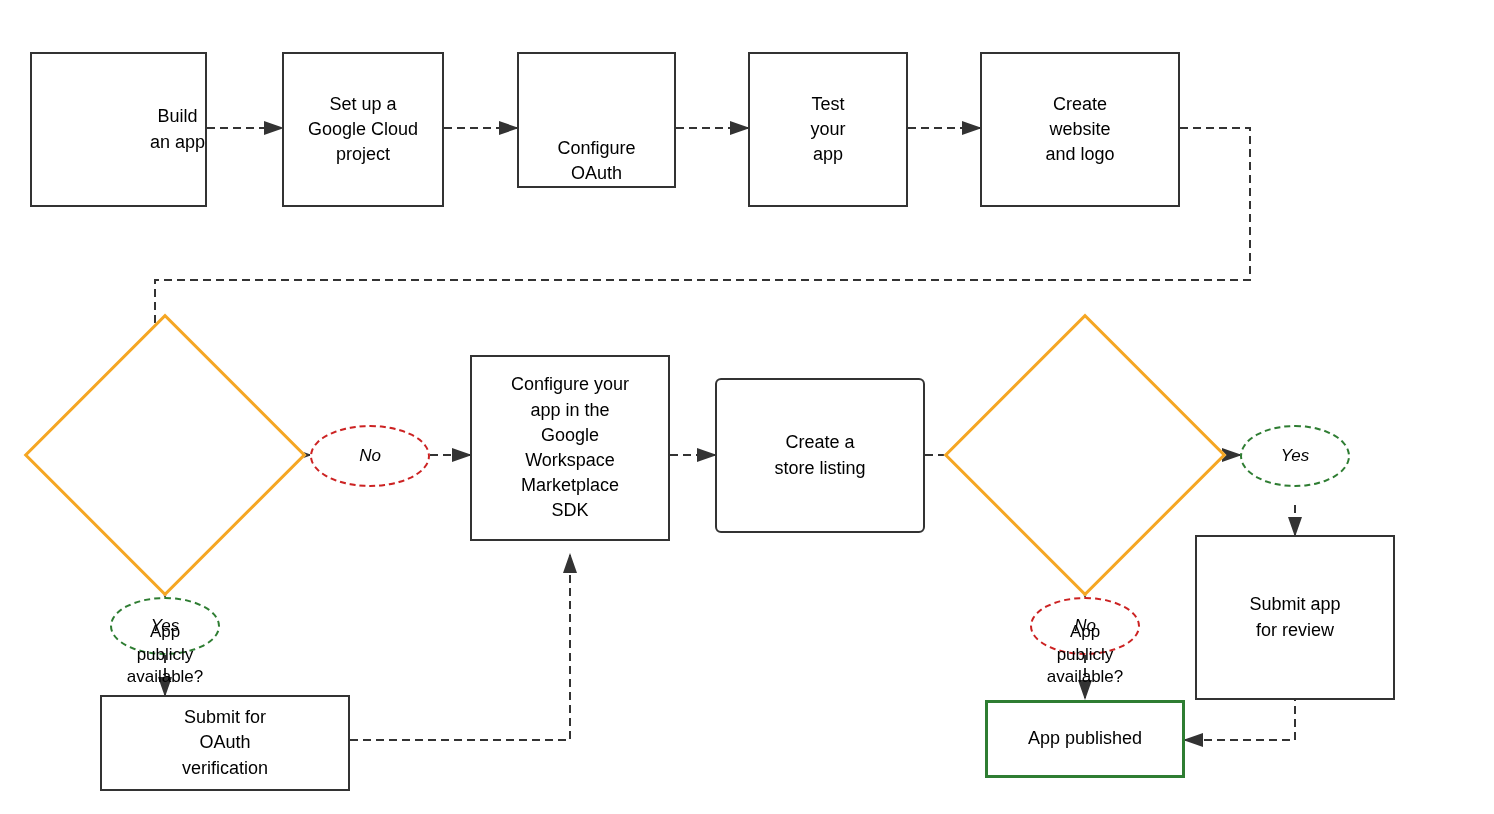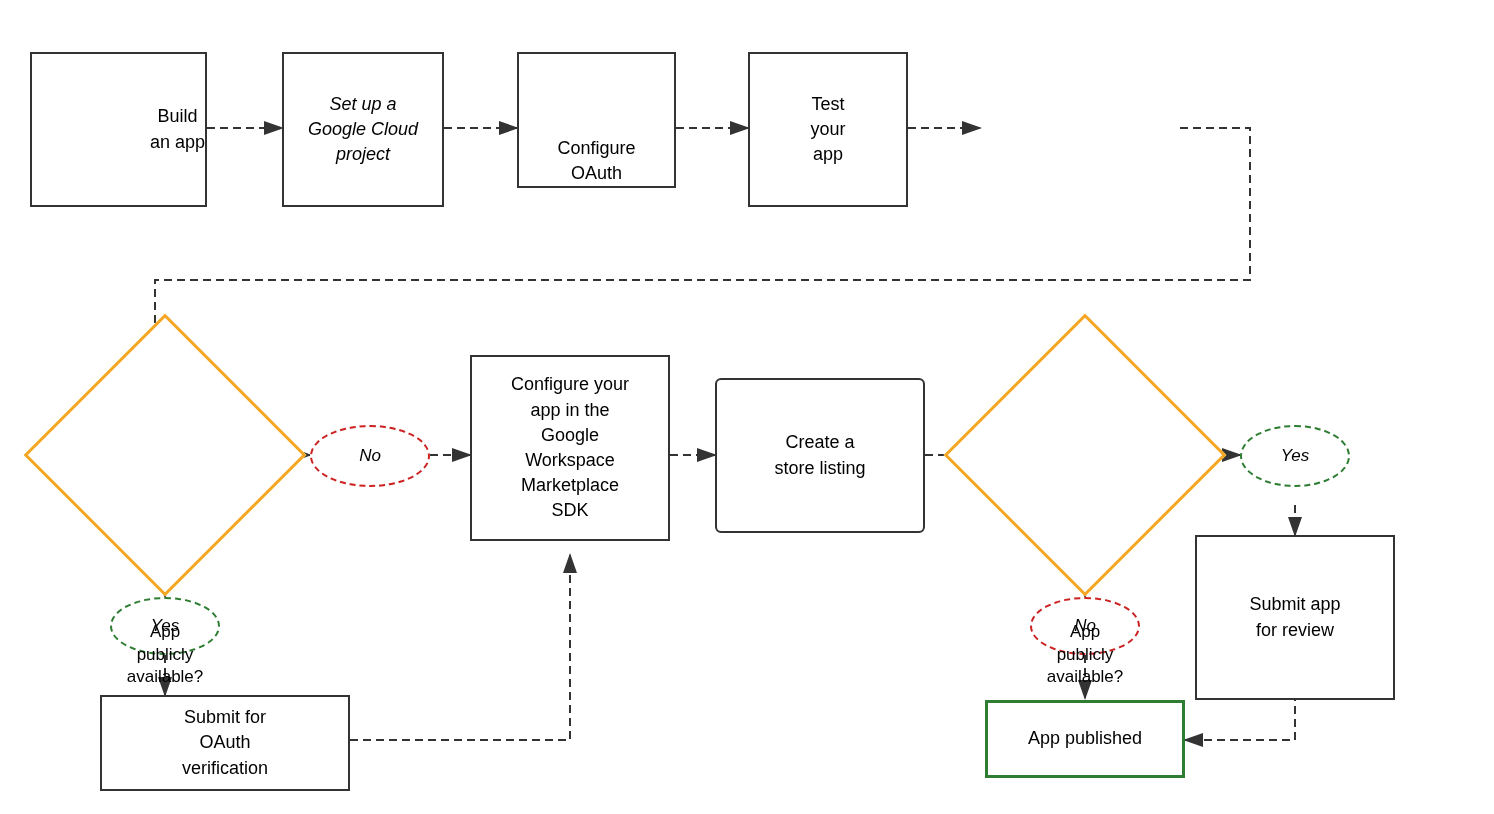--- a/index.html
+++ b/index.html
@@ -135,36 +135,41 @@
     <polyline points="350,740 570,740 570,555" stroke="#333" stroke-width="2" stroke-dasharray="8,5" fill="none" marker-end="url(#arrow)"></polyline>
 
   </svg>
 
   <div class="box" style="left:30px;top:52px;width:177px;height:155px;justify-content:flex-end;">
     <span style="white-space:pre-line;">Build
 an app</span>
   </div>
 
   <div class="box" style="left:282px;top:52px;width:162px;height:155px;">
-    <span style="white-space:pre-line;font-style:italic;">Set up a
+    <span style="white-space:pre-line;">Set up a
 Google Cloud
 project</span>
   </div>
 
   <div class="box" style="left:517px;top:52px;width:159px;height:136px;align-items:flex-end;">
     <span style="white-space:pre-line;">Configure
 OAuth</span>
   </div>
 
   <div class="box" style="left:748px;top:52px;width:160px;height:155px;">
     <span style="white-space:pre-line;">Test
 your
 app</span>
   </div>
 
+  <div class="box" style="left:980px;top:52px;width:200px;height:155px;">
+    <span style="white-space:pre-line;">Create
+website
+and logo</span>
+  </div>
 
   <div class="diamond" style="left:65px;top:355px;width:200px;height:200px;">
     <div class="diamond-inner"></div>
     <div class="diamond-label">
       <span style="white-space:pre-line;">App
 publicly
 available?</span>
     </div>
   </div>
 

